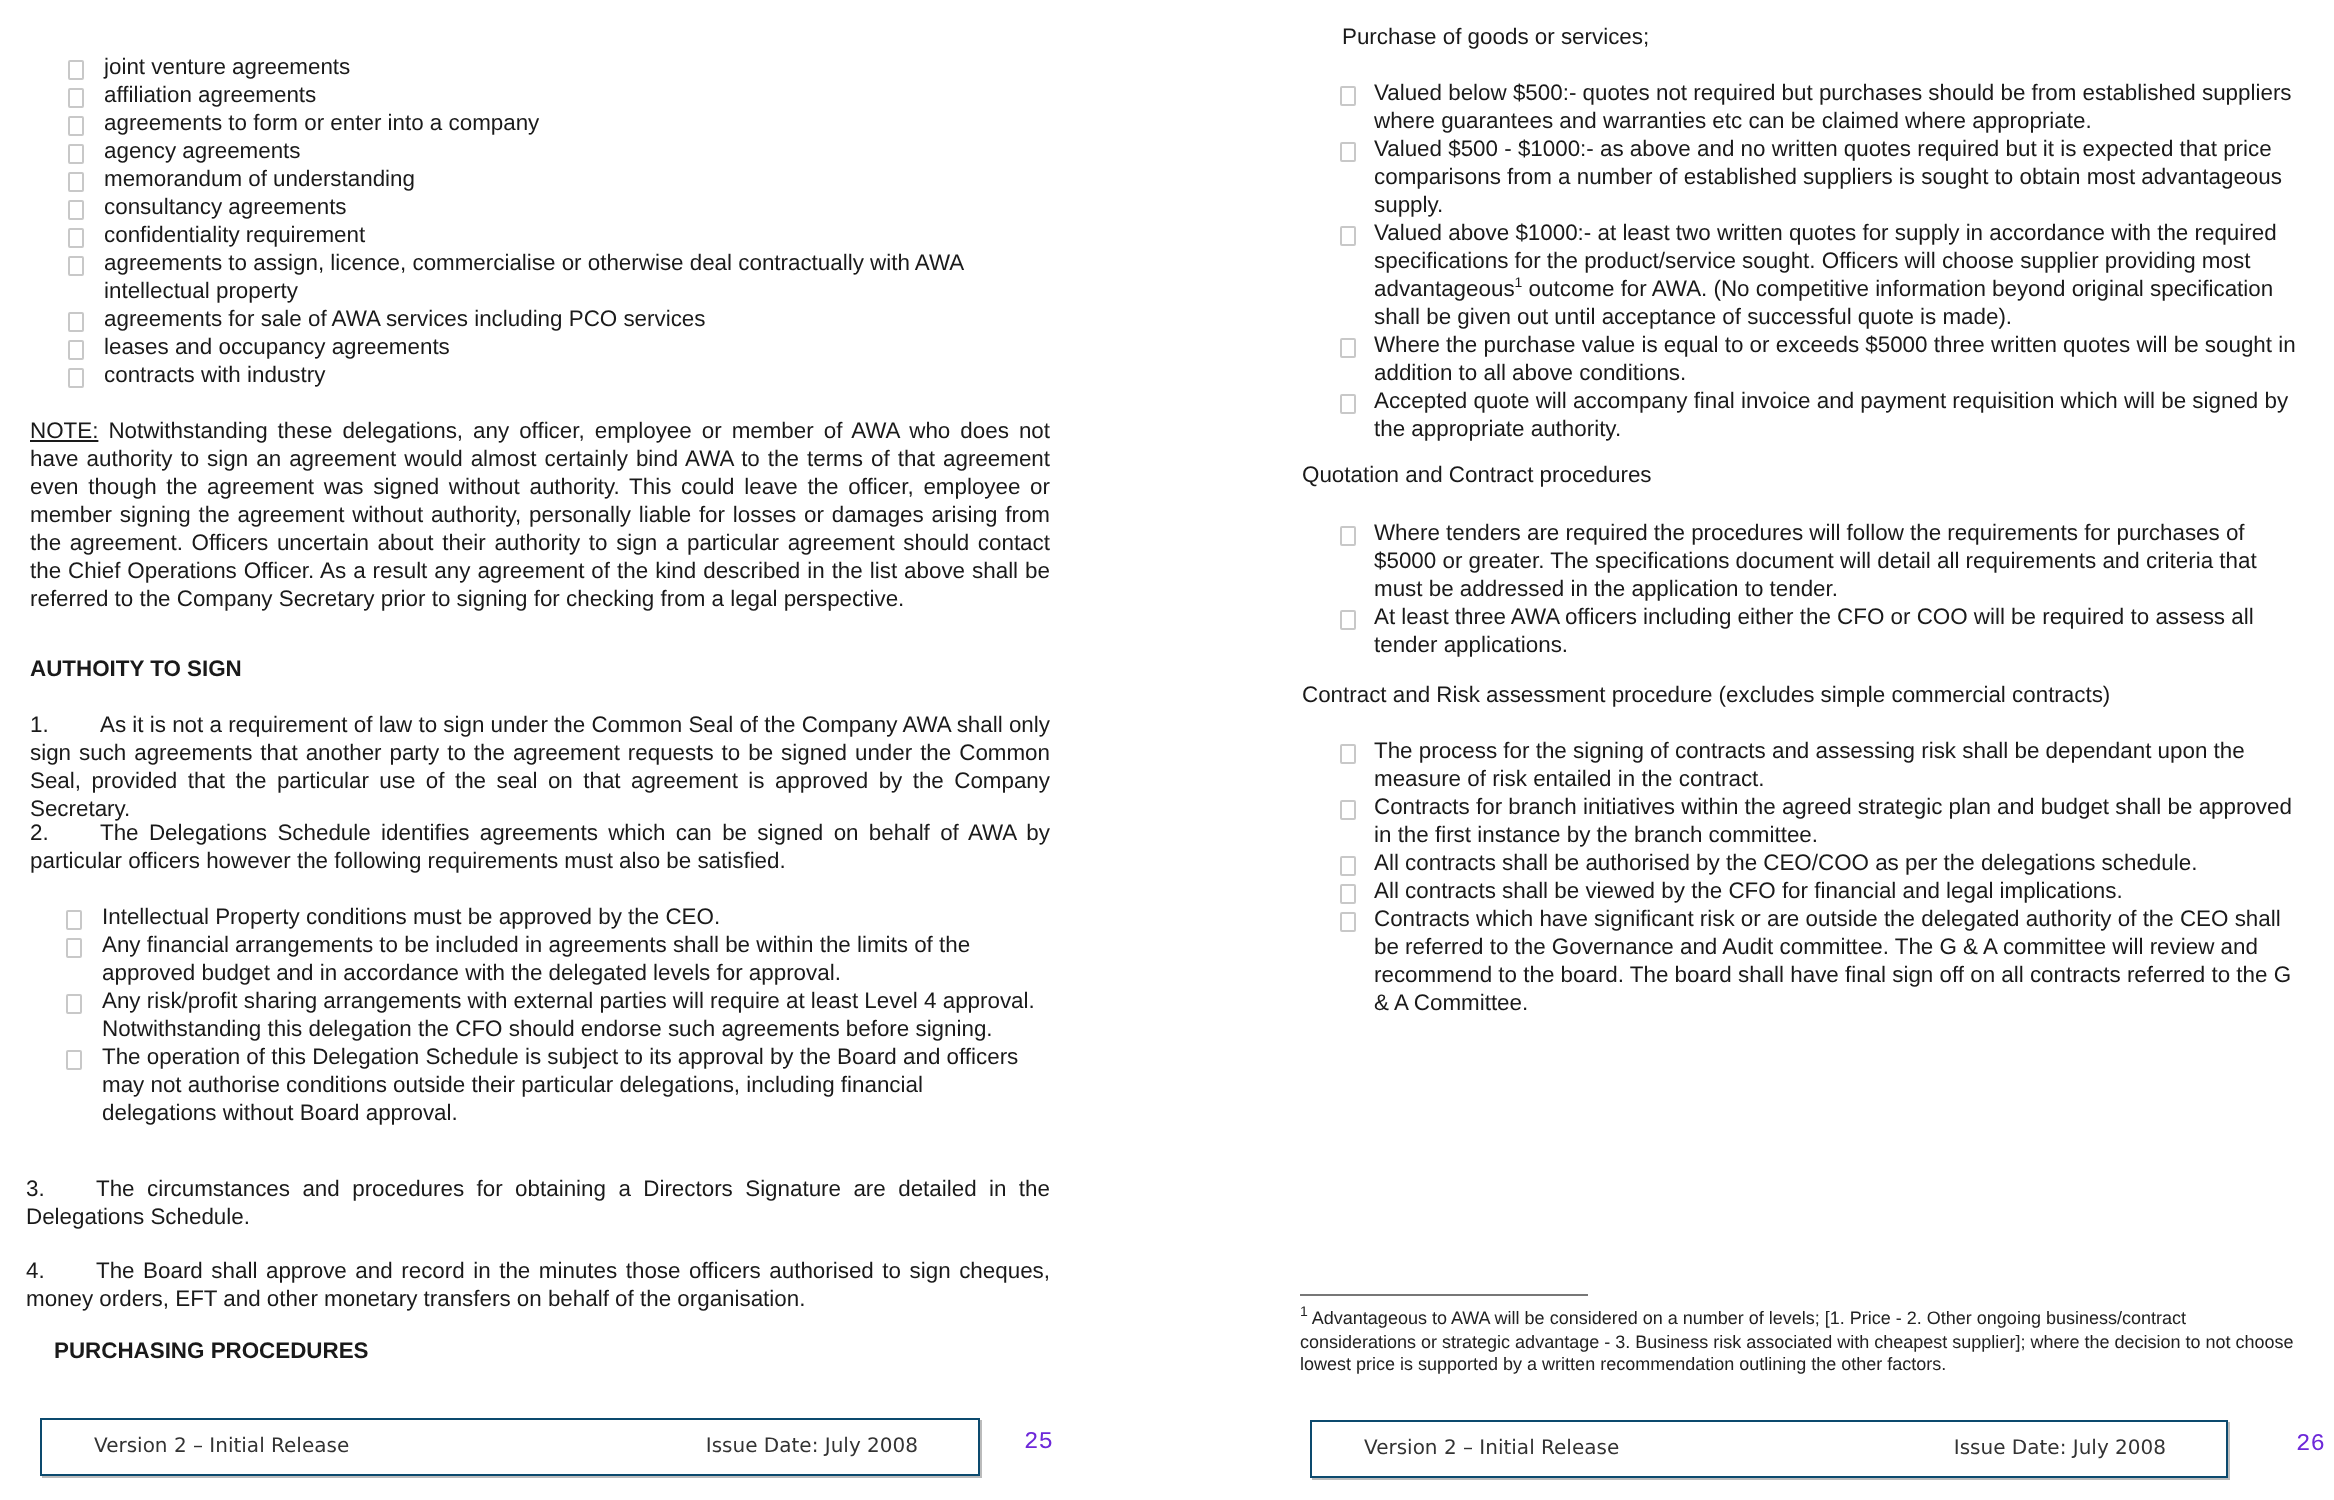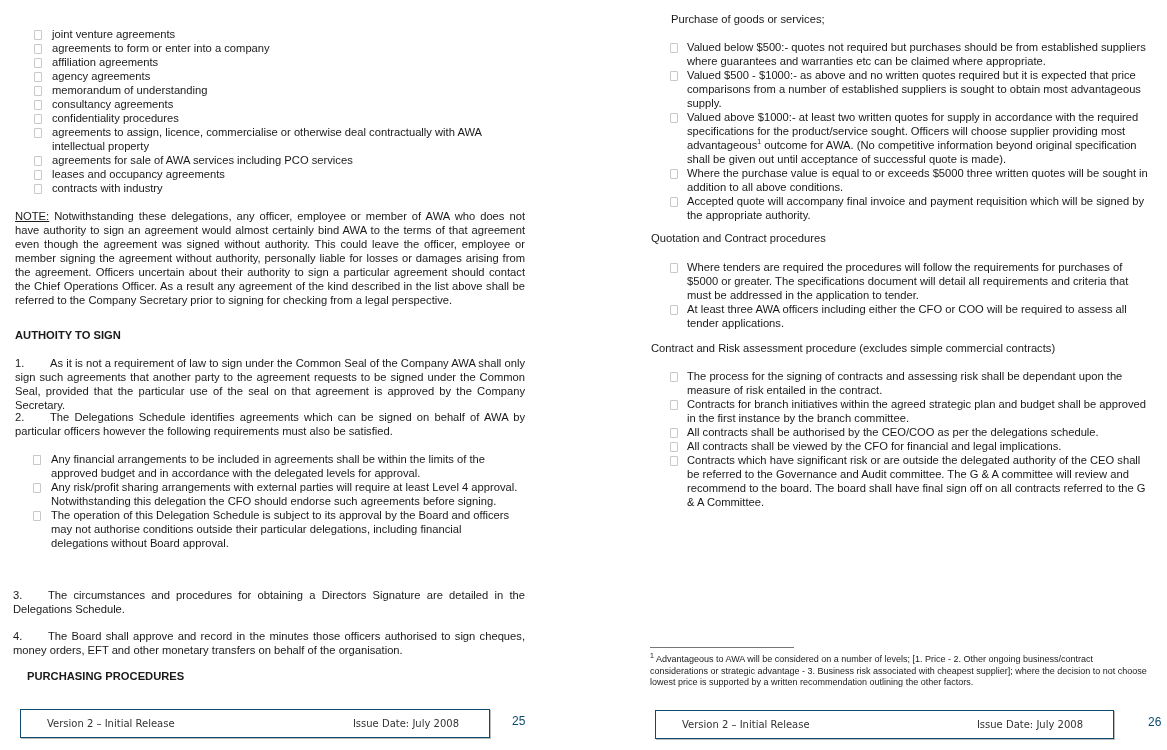--- a/index.html
+++ b/index.html
@@ -14,36 +14,36 @@
   .blist li { position:relative; font-size:11.2px; line-height:14px; }
   .bullet { position:absolute; width:6px; height:8px; border:1px solid #c8c8c8; border-radius:1px; top:3px; }
   .just { text-align:justify; }
   .bold { font-weight:bold; }
   .u { text-decoration:underline; }
   .num { display:inline-block; width:35px; }
   .footer-box { position:absolute; height:27px; border:1px solid #0c4a6e; box-shadow:1px 1px 0 #bbb;
                 font-family:"DejaVu Sans", sans-serif; font-size:10px; color:#333; }
   .footer-box .fl { position:absolute; left:26px; top:8px; }
   .footer-box .fr { position:absolute; right:30px; top:8px; }
-  .pagenum { position:absolute; font-family:Liberation Sans, sans-serif; font-size:12px; color:#0c4a6e; }
+  .pagenum { position:absolute; font-family:Liberation Mono, monospace; font-size:12px; color:#6d28d9; }
   sup { font-size:7px; line-height:0; }
 </style>
 </head>
 <body>
 
 <div class="page" id="page-left">
 
   <ul class="blist" style="left:52px; top:7px; width:470px;margin-top:20px;">
     <li><span class="bullet" style="left:-18px;"></span><span>joint venture agreements</span></li>
+    <li><span class="bullet" style="left:-18px;"></span><span>affiliation agreements</span></li>
     <li><span class="bullet" style="left:-18px;"></span><span>agreements to form or enter into a company</span></li>
-    <li><span class="bullet" style="left:-18px;"></span><span>affiliation agreements</span></li>
     <li><span class="bullet" style="left:-18px;"></span><span>agency agreements</span></li>
     <li><span class="bullet" style="left:-18px;"></span><span>memorandum of understanding</span></li>
     <li><span class="bullet" style="left:-18px;"></span><span>consultancy agreements</span></li>
-    <li><span class="bullet" style="left:-18px;"></span><span>confidentiality procedures</span></li>
+    <li><span class="bullet" style="left:-18px;"></span><span>confidentiality requirement</span></li>
     <li><span class="bullet" style="left:-18px;"></span><span>agreements to assign, licence, commercialise or otherwise deal contractually with AWA intellectual property</span></li>
     <li><span class="bullet" style="left:-18px;"></span><span>agreements for sale of AWA services including PCO services</span></li>
     <li><span class="bullet" style="left:-18px;"></span><span>leases and occupancy agreements</span></li>
     <li><span class="bullet" style="left:-18px;"></span><span>contracts with industry</span></li>
   </ul>
 
   <p class="abs txt just" style="left:15px; top:209px; width:510px; margin:0;">
     <span class="u">NOTE:</span><span> Notwithstanding these delegations, any officer, employee or member of AWA who does not have authority to sign an agreement would almost certainly bind AWA to the terms of that agreement even though the agreement was signed without authority. This could leave the officer, employee or member signing the agreement without authority, personally liable for losses or damages arising from the agreement. Officers uncertain about their authority to sign a particular agreement should contact the Chief Operations Officer. As a result any agreement of the kind described in the list above shall be referred to the Company Secretary prior to signing for checking from a legal perspective.</span>
   </p>
 
@@ -51,21 +51,21 @@
 
   <p class="abs txt just" style="left:15px; top:356px; width:510px; margin:0;">
     <span class="num">1.</span><span>As it is not a requirement of law to sign under the Common Seal of the Company AWA shall only sign such agreements that another party to the agreement requests to be signed under the Common Seal,  provided that the particular use of the seal on that agreement is approved by the Company Secretary.</span>
   </p>
 
   <p class="abs txt just" style="left:15px; top:410px; width:510px; margin:0;">
     <span class="num">2.</span><span>The Delegations Schedule identifies agreements which can be signed on behalf of AWA by particular officers however the following requirements must also be satisfied.</span>
   </p>
 
   <ul class="blist" style="left:51px; top:452px; width:470px;">
-    <li><span class="bullet" style="left:-18px;"></span></li>
+    <li><span class="bullet" style="left:-18px;"></span><span>Intellectual Property conditions must be approved by the CEO.</span></li>
     <li><span class="bullet" style="left:-18px;"></span><span>Any financial arrangements to be included in agreements shall be within the limits of the approved budget and in accordance with the delegated levels for approval.</span></li>
     <li><span class="bullet" style="left:-18px;"></span><span>Any risk/profit sharing arrangements with external parties will require at least Level 4 approval. Notwithstanding this delegation the CFO should endorse such agreements before signing.</span></li>
     <li><span class="bullet" style="left:-18px;"></span><span>The operation of this Delegation Schedule is subject to its approval by the Board and officers may not authorise conditions outside their particular delegations, including financial delegations without Board approval.</span></li>
   </ul>
 
   <p class="abs txt just" style="left:13px; top:588px; width:512px; margin:0;">
     <span class="num">3.</span><span>The circumstances and procedures for obtaining a Directors Signature are detailed in the Delegations Schedule.</span>
   </p>
 
   <p class="abs txt just" style="left:13px; top:629px; width:512px; margin:0;">

